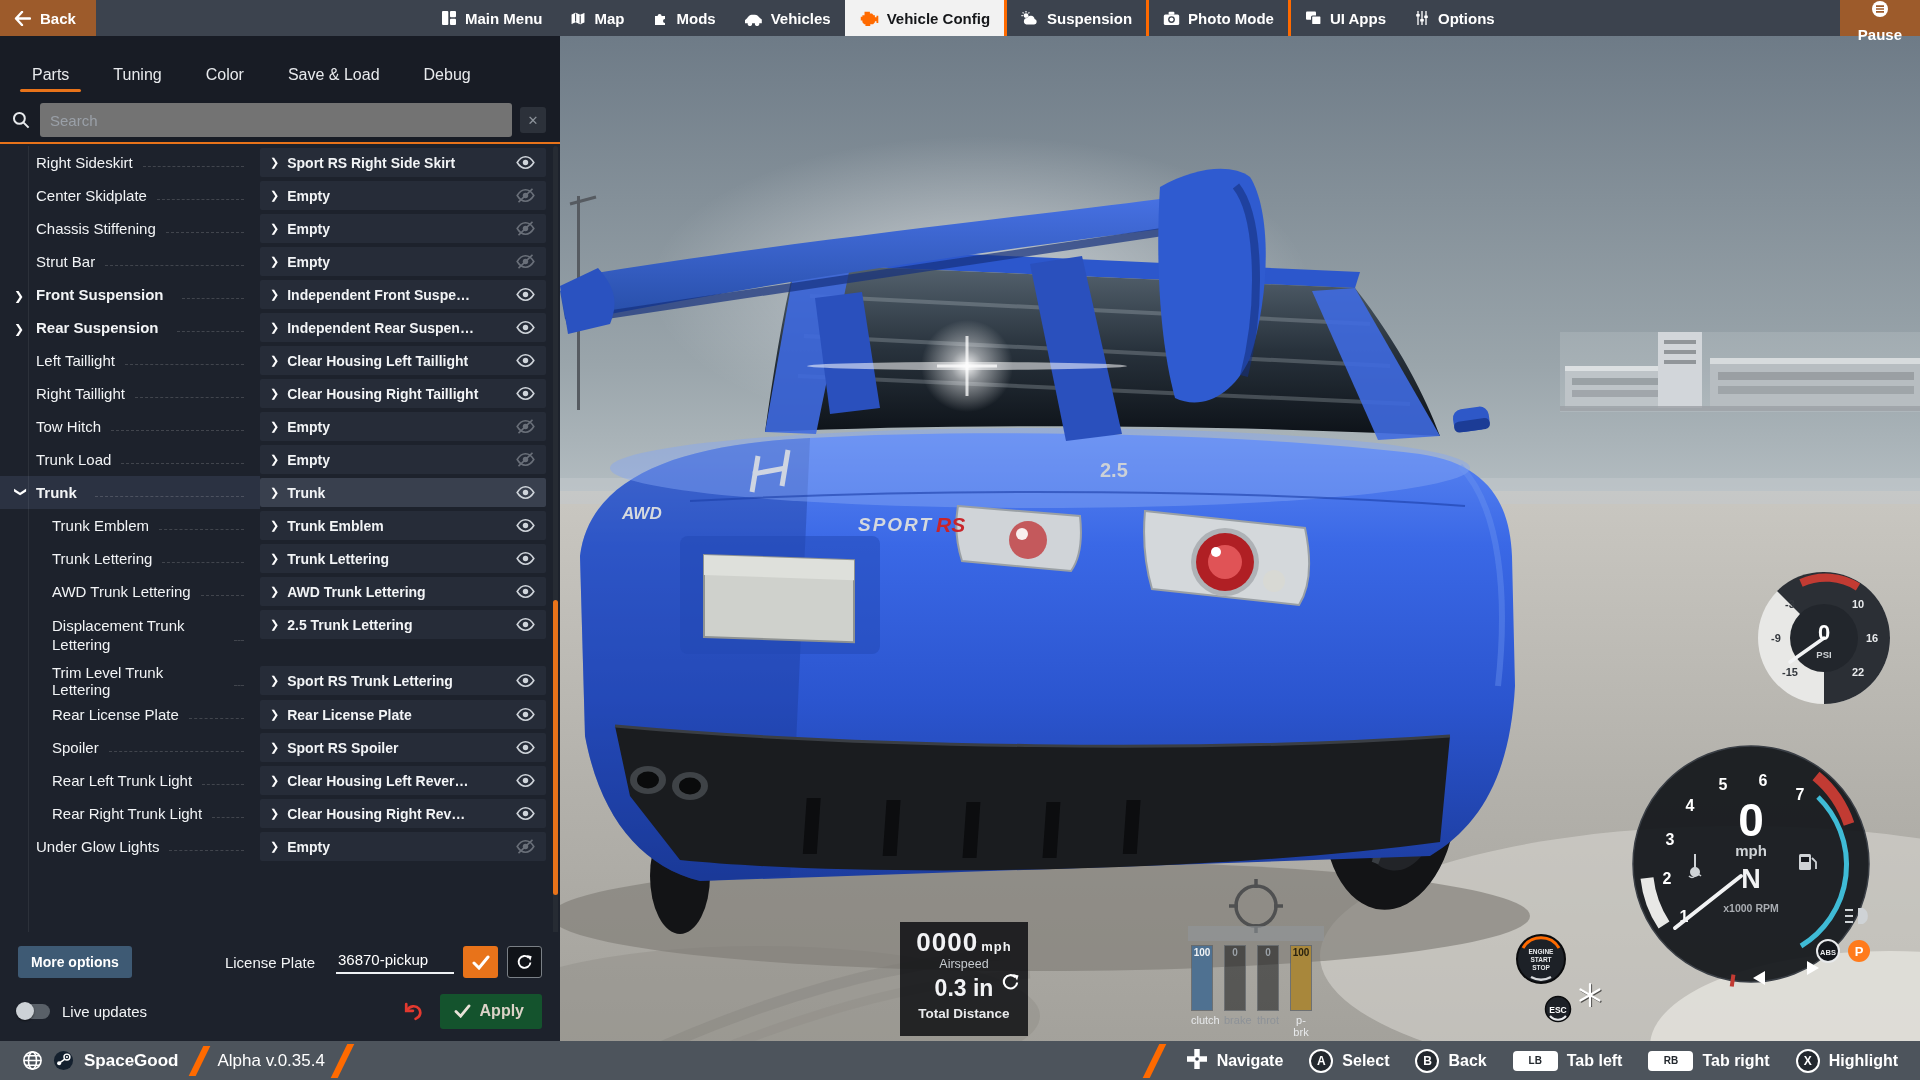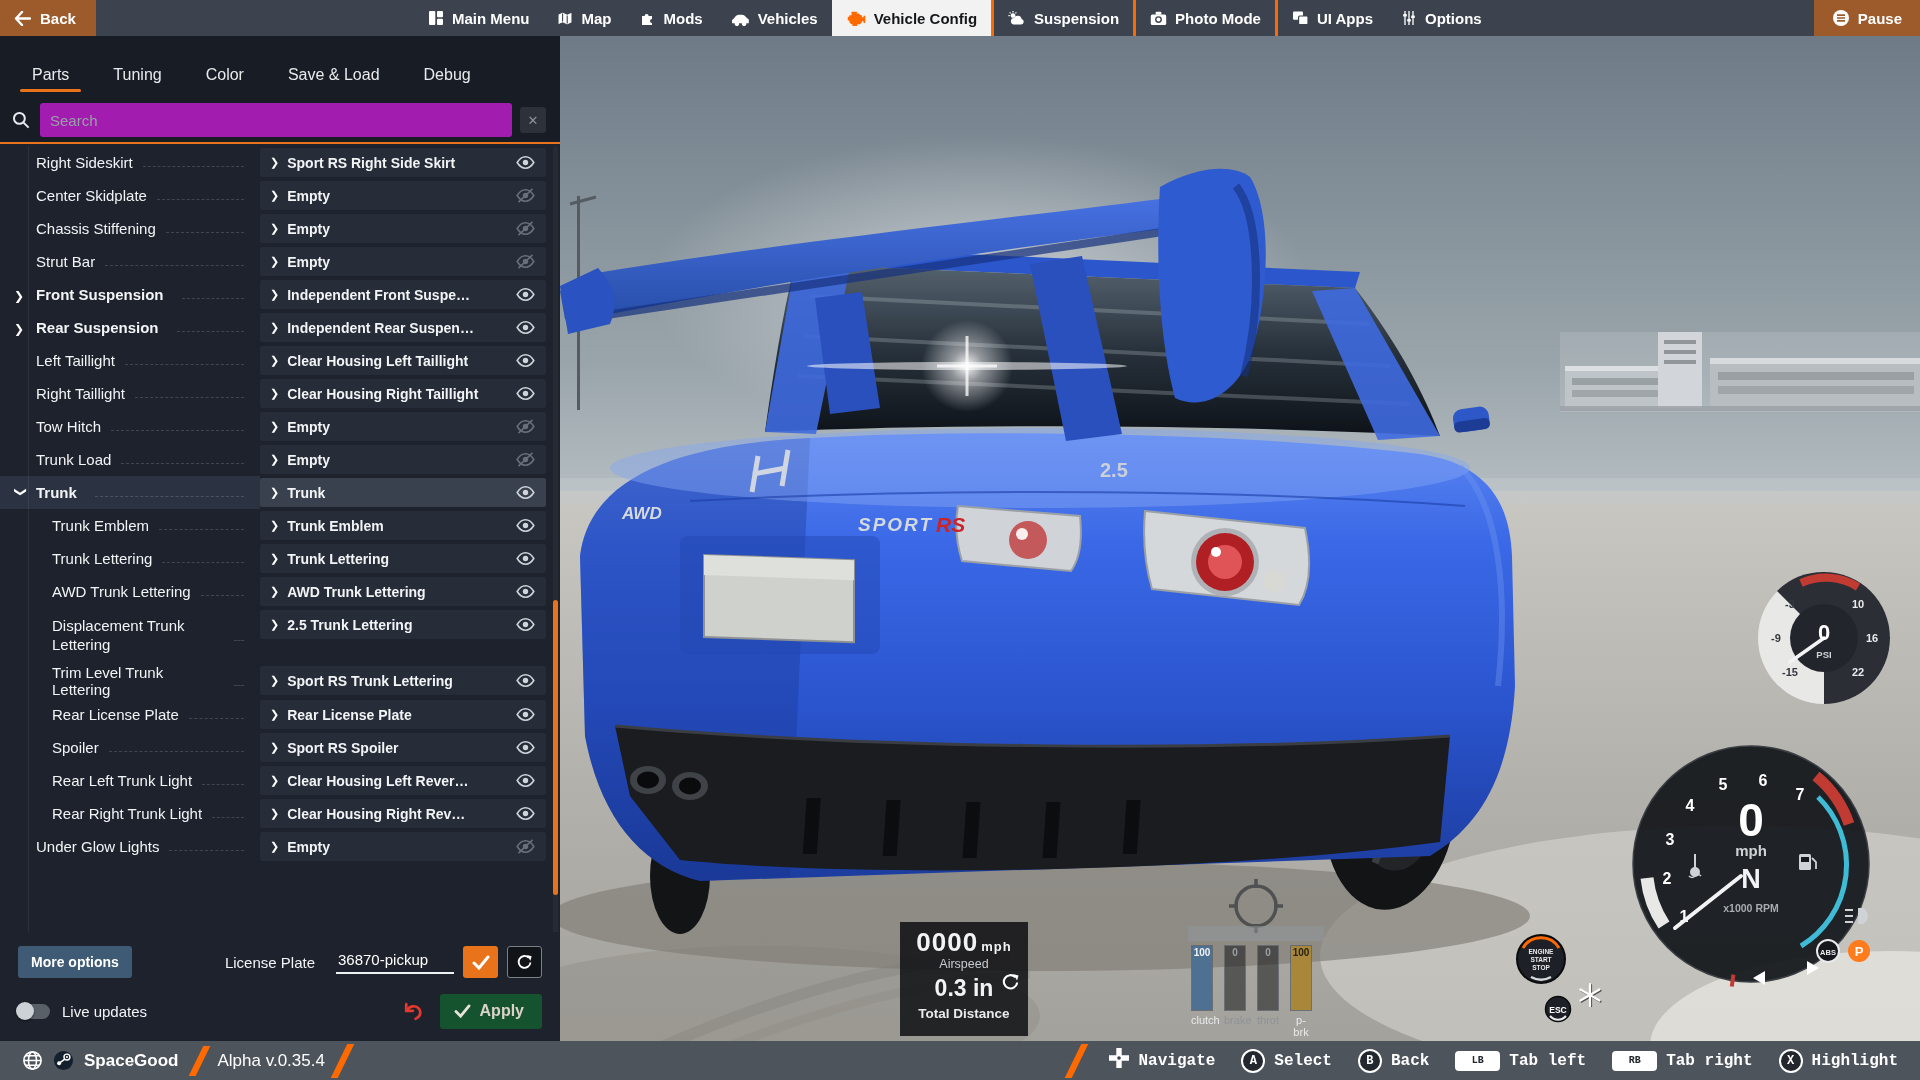--- a/index.html
+++ b/index.html
@@ -8,32 +8,32 @@
   #app { position:relative; width:1920px; height:1080px; overflow:hidden; background:#20242c; }
 
   
   .topbar { position:absolute; left:0; top:0; width:1920px; height:36px; background:#3c434e; display:flex; align-items:stretch; z-index:40; color:#fff; font-size:15px; font-weight:bold; }
   .tb-back { display:flex; align-items:center; gap:9px; background:#9d5b2b; padding:0 20px 0 14px; cursor:pointer; }
   .tb-spacer { flex:1; }
   .tb-nav { display:flex; align-items:stretch; }
   .tb-item { display:flex; align-items:center; gap:8px; padding:0 14px; cursor:pointer; white-space:nowrap; }
   .tb-item.active { background:#f2f2f2; color:#15171a; }
   .tb-sep { width:3px; background:#ff6a00; margin:0; }
-  .tb-pause { display:flex; align-items:center; gap:8px; background:#9d5b2b; padding:0 18px; cursor:pointer; }
+  .tb-pause { display:flex; align-items:center; gap:8px; background:#9d5b2b; padding:0 18px; cursor:pointer;flex-direction:column; }
   .tb-ico { display:inline-flex; align-items:center; }
   .tb-ico svg { display:block; }
 
   
   .panel { position:absolute; left:0; top:36px; width:560px; height:1005px; background:#1d222c; z-index:30; }
   .tabs { display:flex; align-items:flex-end; height:62px; padding:0 10px; background:#181c25; }
   .tab { position:relative; color:#e8eaed; font-size:16px; padding:12px 14px 14px; margin:0 8px; cursor:pointer; white-space:nowrap; }
   .tab.active::after { content:""; position:absolute; left:2px; right:2px; bottom:6px; height:3px; background:#e8731a; border-radius:2px; }
   .searchrow { position:relative; height:46px; display:flex; align-items:center; padding:0 14px 0 12px; border-bottom:2px solid #e8731a; background:#181c25; }
   .search-ico { margin-right:10px; display:inline-flex; }
-  .search-input { flex:1; background:#a21caf; border:none; outline:none; color:#e8eaed; font-size:15px; height:34px; border-radius:3px; padding:0 10px; font-family:inherit; }
+  .search-input { flex:1; background:#737373; border:none; outline:none; color:#e8eaed; font-size:15px; height:34px; border-radius:3px; padding:0 10px; font-family:inherit; }
   .search-input::placeholder { color:#9aa0a8; }
   .search-clear { width:26px; height:26px; margin-left:8px; background:#2c313a; border-radius:3px; color:#8d939b; display:flex; align-items:center; justify-content:center; font-size:13px; cursor:pointer; }
 
   .list { position:absolute; left:0; top:110px; width:560px; height:822px; overflow:hidden; }
   .list::before { content:""; position:absolute; left:28px; top:0; bottom:0; width:1px; background:rgba(255,255,255,.07); }
   .row { display:grid; grid-template-columns:1fr 300px; align-items:center; min-height:33px; }
   .row.tall { min-height:56px; }
   .lbl-cell { display:flex; align-items:center; padding-left:36px; padding-right:6px; min-height:33px; color:#f2f4f6; font-size:15px; font-weight:500; }
   .row.group .lbl-cell { font-weight:bold; padding-left:14px; gap:8px; }
   .row.child .lbl-cell { padding-left:52px; }
@@ -101,21 +101,21 @@
   .escbadge { left:984px; top:959px; width:28px; height:28px; }
   .snowflake { left:1018px; top:947px; width:24px; height:24px; }
 
   
   .statusbar { position:absolute; left:0; bottom:0; width:1920px; height:39px; background:#4d545c; z-index:50; display:flex; align-items:center; color:#fff; font-size:16px; font-weight:600; padding:0 22px; }
   .sb-ico { display:inline-flex; margin-right:10px; }
   .sb-brand { margin-right:4px; font-size:17px; }
   .sb-slash { display:inline-block; width:7px; height:30px; background:#ff6a00; transform:skewX(-26deg); margin:0 14px; flex:none; }
   .sb-slash.tall { height:34px; }
   .sb-version { font-size:17px; font-weight:normal; }
-  .sb-hints { margin-left:auto; display:flex; align-items:center; gap:26px;font-family:Liberation Mono, monospace; }
+  .sb-hints { margin-left:auto; display:flex; align-items:center; gap:26px; }
   .hint { display:flex; align-items:center; gap:9px; }
   .pad-circ { width:24px; height:24px; border-radius:50%; background:#23282e; border:2.5px solid #fff; color:#fff; font-size:12px; font-weight:bold; display:flex; align-items:center; justify-content:center; }
   .pad-rect { width:45px; height:20px; border-radius:4px; background:#fff; color:#23282e; font-size:10px; font-weight:bold; display:flex; align-items:center; justify-content:center; }
 </style>
 </head>
 <body>
 
 <div id="app">
 
   <div class="topbar">

